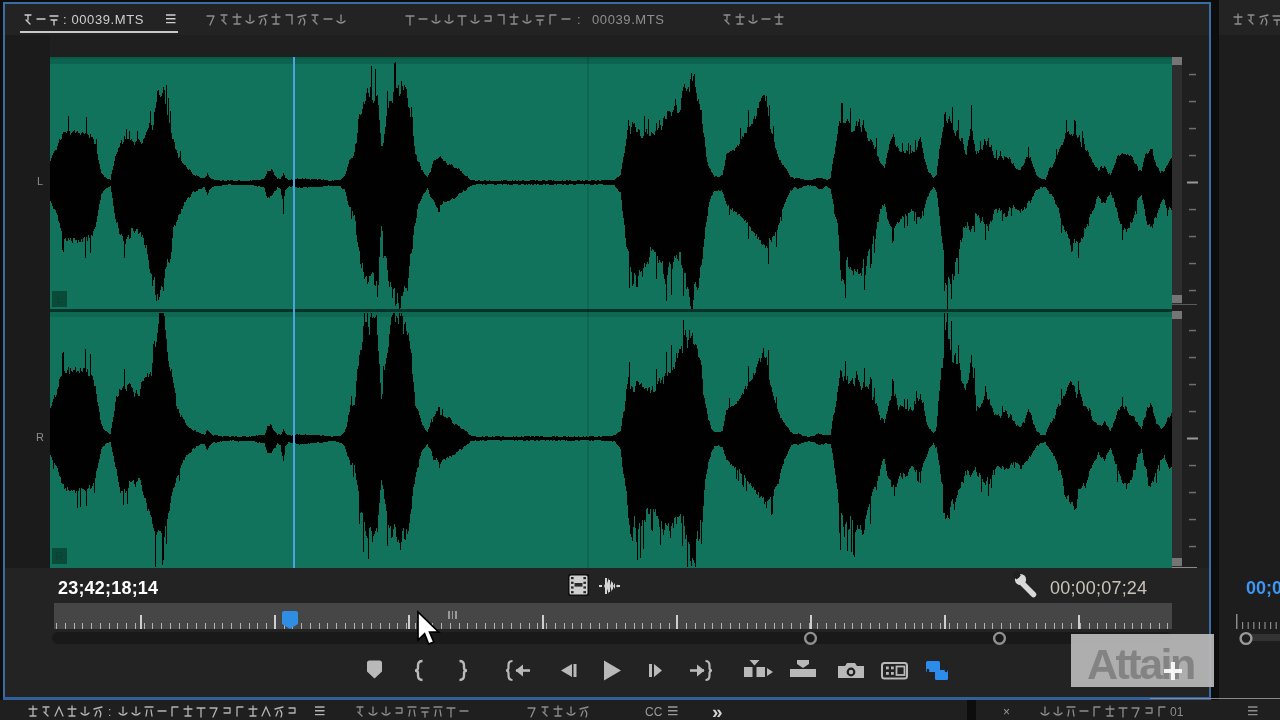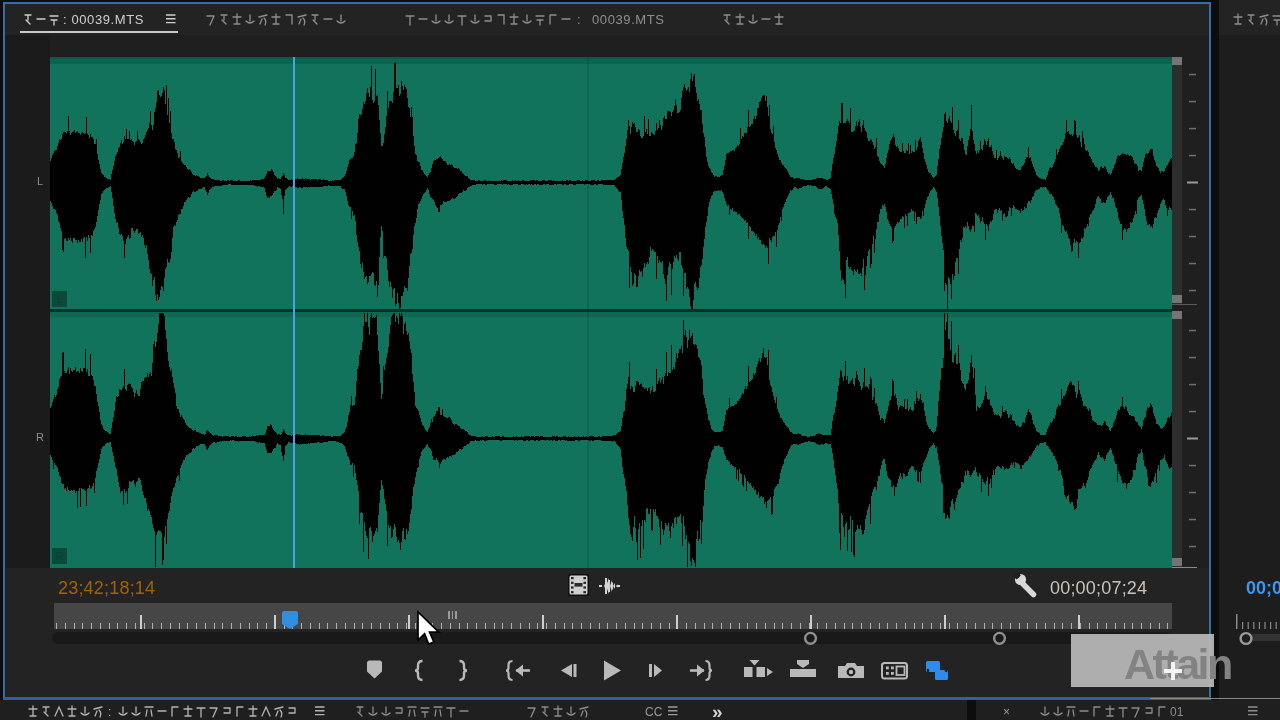--- a/index.html
+++ b/index.html
@@ -90,21 +90,21 @@
     <rect x="3" y="299.8" width="7" height="1.5" fill="#6f6f6f"></rect>
     <rect x="3" y="326.8" width="7" height="1.5" fill="#6f6f6f"></rect>
     <rect x="3" y="353.8" width="7" height="1.5" fill="#6f6f6f"></rect>
     <rect x="1" y="380.5" width="11" height="2" fill="#9a9a9a"></rect>
     <rect x="3" y="407.8" width="7" height="1.5" fill="#6f6f6f"></rect>
     <rect x="3" y="434.8" width="7" height="1.5" fill="#6f6f6f"></rect>
     <rect x="3" y="461.8" width="7" height="1.5" fill="#6f6f6f"></rect>
     <rect x="3" y="488.8" width="7" height="1.5" fill="#6f6f6f"></rect>
 </svg>
 <div class="ab" style="left:5px;top:568px;width:1204px;height:129px;background:#232323"></div>
-<div class="ab" style="left:58px;top:578px;color:#a16207;font-size:18px;font-weight:normal;letter-spacing:0.2px">23;42;18;14</div>
+<div class="ab" style="left:58px;top:578px;color:#ffffff;font-size:18px;font-weight:bold;letter-spacing:0.2px">23;42;18;14</div>
 <div class="ab" style="left:1050px;top:578px;color:#c9c3b9;font-size:18px;font-weight:normal;letter-spacing:0.2px">00;00;07;24</div>
 <svg class="ab" style="left:567px;top:573px" width="24" height="24">
 <rect x="1" y="1" width="21" height="22" rx="2" fill="#0e0e0e"></rect>
 <rect x="2.5" y="2.5" width="18" height="19" rx="1.5" fill="#cfcfcf"></rect>
 <rect x="4" y="4.0" width="2.6" height="2.2" fill="#262626"></rect>
 <rect x="16.4" y="4.0" width="2.6" height="2.2" fill="#262626"></rect>
 <rect x="4" y="8.7" width="2.6" height="2.2" fill="#262626"></rect>
 <rect x="16.4" y="8.7" width="2.6" height="2.2" fill="#262626"></rect>
 <rect x="4" y="13.4" width="2.6" height="2.2" fill="#262626"></rect>
 <rect x="16.4" y="13.4" width="2.6" height="2.2" fill="#262626"></rect>
@@ -377,18 +377,18 @@
     <path transform="translate(1092.0 5.0) scale(1.000)" d="M2 2V11 M2 2H8" fill="none" stroke="#8d8d8d" stroke-width="1.3" stroke-linecap="round"></path>
     <path transform="translate(1105.0 5.0) scale(1.000)" d="M5 1V11 M1 4H9 M2 11H8" fill="none" stroke="#8d8d8d" stroke-width="1.3" stroke-linecap="round"></path>
     <path transform="translate(1118.0 5.0) scale(1.000)" d="M1 3H9 M5 3V12" fill="none" stroke="#8d8d8d" stroke-width="1.3" stroke-linecap="round"></path>
     <path transform="translate(1131.0 5.0) scale(1.000)" d="M1 3H8 M8 3 4 12" fill="none" stroke="#8d8d8d" stroke-width="1.3" stroke-linecap="round"></path>
     <path transform="translate(1144.0 5.0) scale(1.000)" d="M2 3H8 M2 8H8 M8 3V8" fill="none" stroke="#8d8d8d" stroke-width="1.3" stroke-linecap="round"></path>
     <path transform="translate(1157.0 5.0) scale(1.000)" d="M2 2V11 M2 2H8" fill="none" stroke="#8d8d8d" stroke-width="1.3" stroke-linecap="round"></path>
 <text x="1170" y="16" fill="#8d8d8d" font-size="12px">01</text>
 <path d="M1248.0 7.0H1257.5 M1248.0 10.8H1257.5 M1248.0 14.6H1257.5" stroke="#8d8d8d" stroke-width="1.4"></path>
 </svg>
 <div class="ab" style="left:1071px;top:634px;width:143px;height:53px;background:rgba(185,185,185,0.93)"></div>
-<div class="ab" style="left:1124px;top:640px;width:140px;height:50px;color:#838383;font-size:43px;font-weight:bold;letter-spacing:-2.5px">Attain</div>
+<div class="ab" style="left:1087px;top:640px;width:140px;height:50px;color:#838383;font-size:43px;font-weight:bold;letter-spacing:-2.5px">Attain</div>
 <svg class="ab" style="left:1163px;top:660px" width="22" height="24">
 <path d="M10 2v18 M1 11h18" stroke="rgba(255,255,255,0.9)" stroke-width="4"></path>
 </svg>
 <svg class="ab" style="left:414px;top:609px" width="32" height="44">
 <path d="M4 3v28l6.6-6.2 4 10.2 5.2-2-4.2-9.8h9.2z" fill="#fff" stroke="#000" stroke-width="1.7"></path>
 </svg>
 </body></html>

